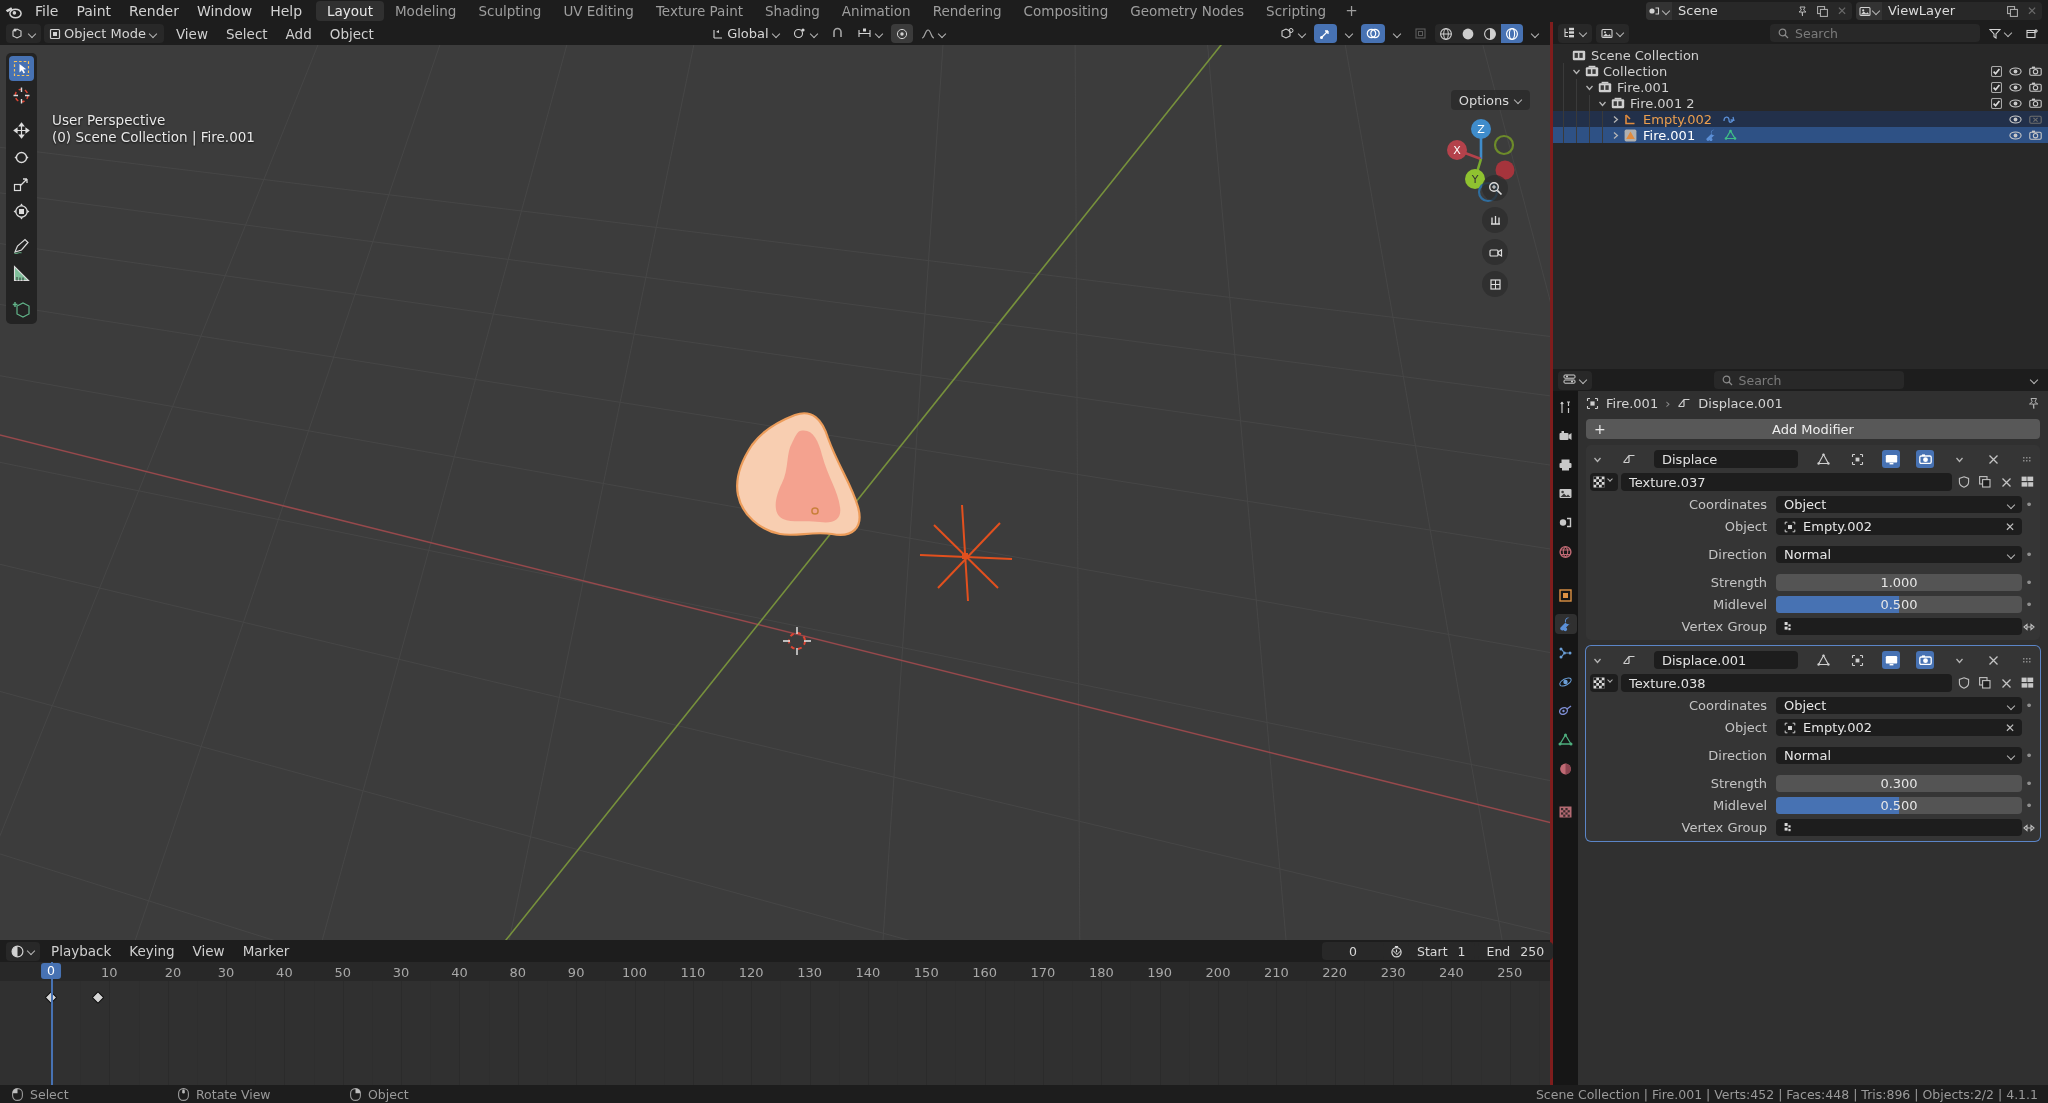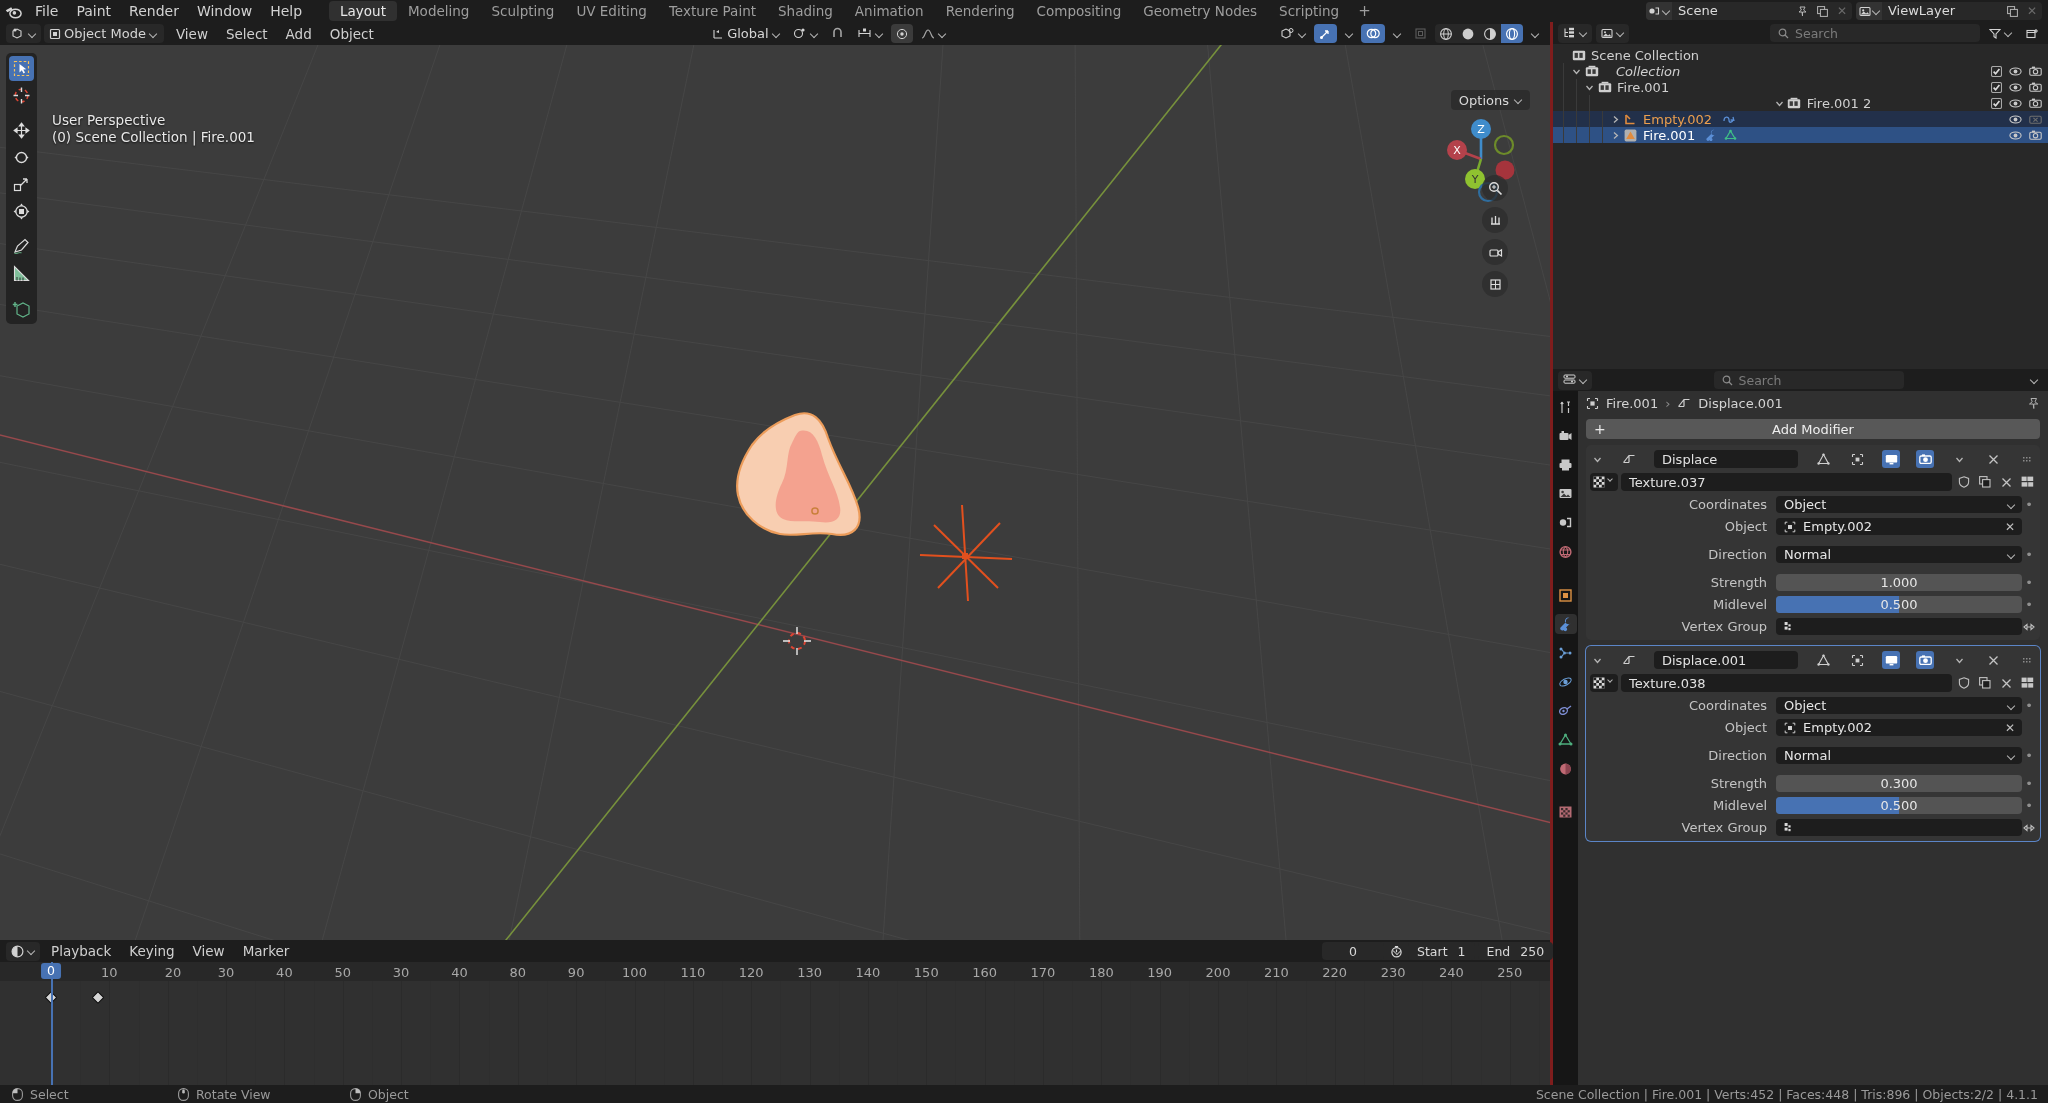--- a/index.html
+++ b/index.html
@@ -10,21 +10,21 @@
     font-size:14px; color:#e5e5e5;
     -webkit-font-smoothing:antialiased;
   }
   .app{ position:relative; width:2048px; height:1103px; background:#7f1d1d; }
 
   
   .topbar{ position:absolute; left:0; top:0; width:2048px; height:22px;
     background:#1d1d1d; display:flex; align-items:center; }
   .blender-logo{ width:26px; height:22px; display:flex; align-items:center; justify-content:center; }
   .menu-item{ padding:0 9px; height:22px; line-height:22px; color:#d2d2d2; font-size:14px; white-space:nowrap; }
-  .wstabs{ display:flex; align-items:center; margin-left:18px; height:22px; }
+  .wstabs{ display:flex; align-items:center; margin-left:5px; height:22px; }
   .wstab{ padding:0 11px; height:20px; line-height:20px; font-size:13.5px; color:#9e9e9e; border-radius:4px; white-space:nowrap;}
   .wstab.active{ background:#303030; color:#e8e8e8; }
   .wstab-plus{ padding:0 8px; color:#9e9e9e; font-size:15px; line-height:20px;}
   .topbar-right{ margin-left:auto; display:flex; align-items:center; gap:4px; padding-right:6px; }
   .scn-widget{ display:flex; align-items:center; height:18px; background:#282828; border-radius:4px; overflow:hidden; }
   .scn-icon{ width:26px; height:18px; background:#333; display:flex; align-items:center; justify-content:center; gap:1px;}
   .scn-name{ padding:0 10px 0 6px; font-size:13px; color:#dcdcdc; height:18px; line-height:18px; min-width:120px;}
   .scn-btn{ width:20px; height:18px; display:flex; align-items:center; justify-content:center; color:#b9b9b9; font-size:12px;}
   .scn-btn.dim{ color:#6a6a6a; }
 
@@ -739,21 +739,21 @@
             </svg>
           </div>
           <div class="oicon">
             <svg width="14" height="13" viewBox="0 0 14 13">
               <rect x="0.8" y="2.2" width="12.4" height="9" rx="1.2" fill="#cfcfcf"></rect>
               <rect x="2.6" y="4.3" width="3.3" height="4.6" fill="#3a3a3a"></rect>
               <rect x="7.4" y="4.3" width="3.3" height="4.6" fill="#3a3a3a"></rect>
               <rect x="3.6" y="0.8" width="6.8" height="1.6" fill="#cfcfcf"></rect>
             </svg>
           </div>
-          <span style="margin-left: 16px; font-style: italic;">Collection</span>
+          <span style="margin-left: 3px;">Collection</span>
           <div class="orow-right">
             <span>
               <svg width="11" height="11" viewBox="0 0 11 11">
                 <rect x="0.5" y="0.5" width="10" height="10" rx="1.6" fill="none" stroke="#a8a8a8" stroke-width="1.1"></rect>
                 <path d="M2.6 5.6 L4.6 7.8 L8.4 2.9" stroke="#dcdcdc" stroke-width="1.6" fill="none"></path>
               </svg>
             </span>
             <span>
               <svg width="13" height="13" viewBox="0 0 13 13">
                 <ellipse cx="6.5" cy="6.5" rx="5.6" ry="3.5" fill="none" stroke="#c9c9c9" stroke-width="1.1"></ellipse>
@@ -802,21 +802,21 @@
               <svg width="13" height="13" viewBox="0 0 13 13">
                 <rect x="0.8" y="3.2" width="11.4" height="7" rx="1.2" fill="none" stroke="#c9c9c9" stroke-width="1.1"></rect>
                 <circle cx="6.5" cy="6.7" r="2.2" fill="none" stroke="#c9c9c9" stroke-width="1.1"></circle>
                 <rect x="3" y="1.6" width="3" height="1.6" fill="#c9c9c9"></rect>
               </svg>
             </span>
           </div>
           <div class="indent-line" style="left: 10px;"></div>
           <div class="indent-line" style="left: 23px;"></div>
         </div>
-        <div class="orow" style="padding-left: 43px; justify-content: center;">
+        <div class="orow" style="padding-left: 43px;">
           <div class="odisc">
             <svg width="9" height="9" viewBox="0 0 9 9">
               <path d="M1.5 3 L4.5 6.4 L7.5 3" stroke="#b5b5b5" stroke-width="1.3" fill="none"></path>
             </svg>
           </div>
           <div class="oicon">
             <svg width="14" height="13" viewBox="0 0 14 13">
               <rect x="0.8" y="2.2" width="12.4" height="9" rx="1.2" fill="#cfcfcf"></rect>
               <rect x="2.6" y="4.3" width="3.3" height="4.6" fill="#3a3a3a"></rect>
               <rect x="7.4" y="4.3" width="3.3" height="4.6" fill="#3a3a3a"></rect>

